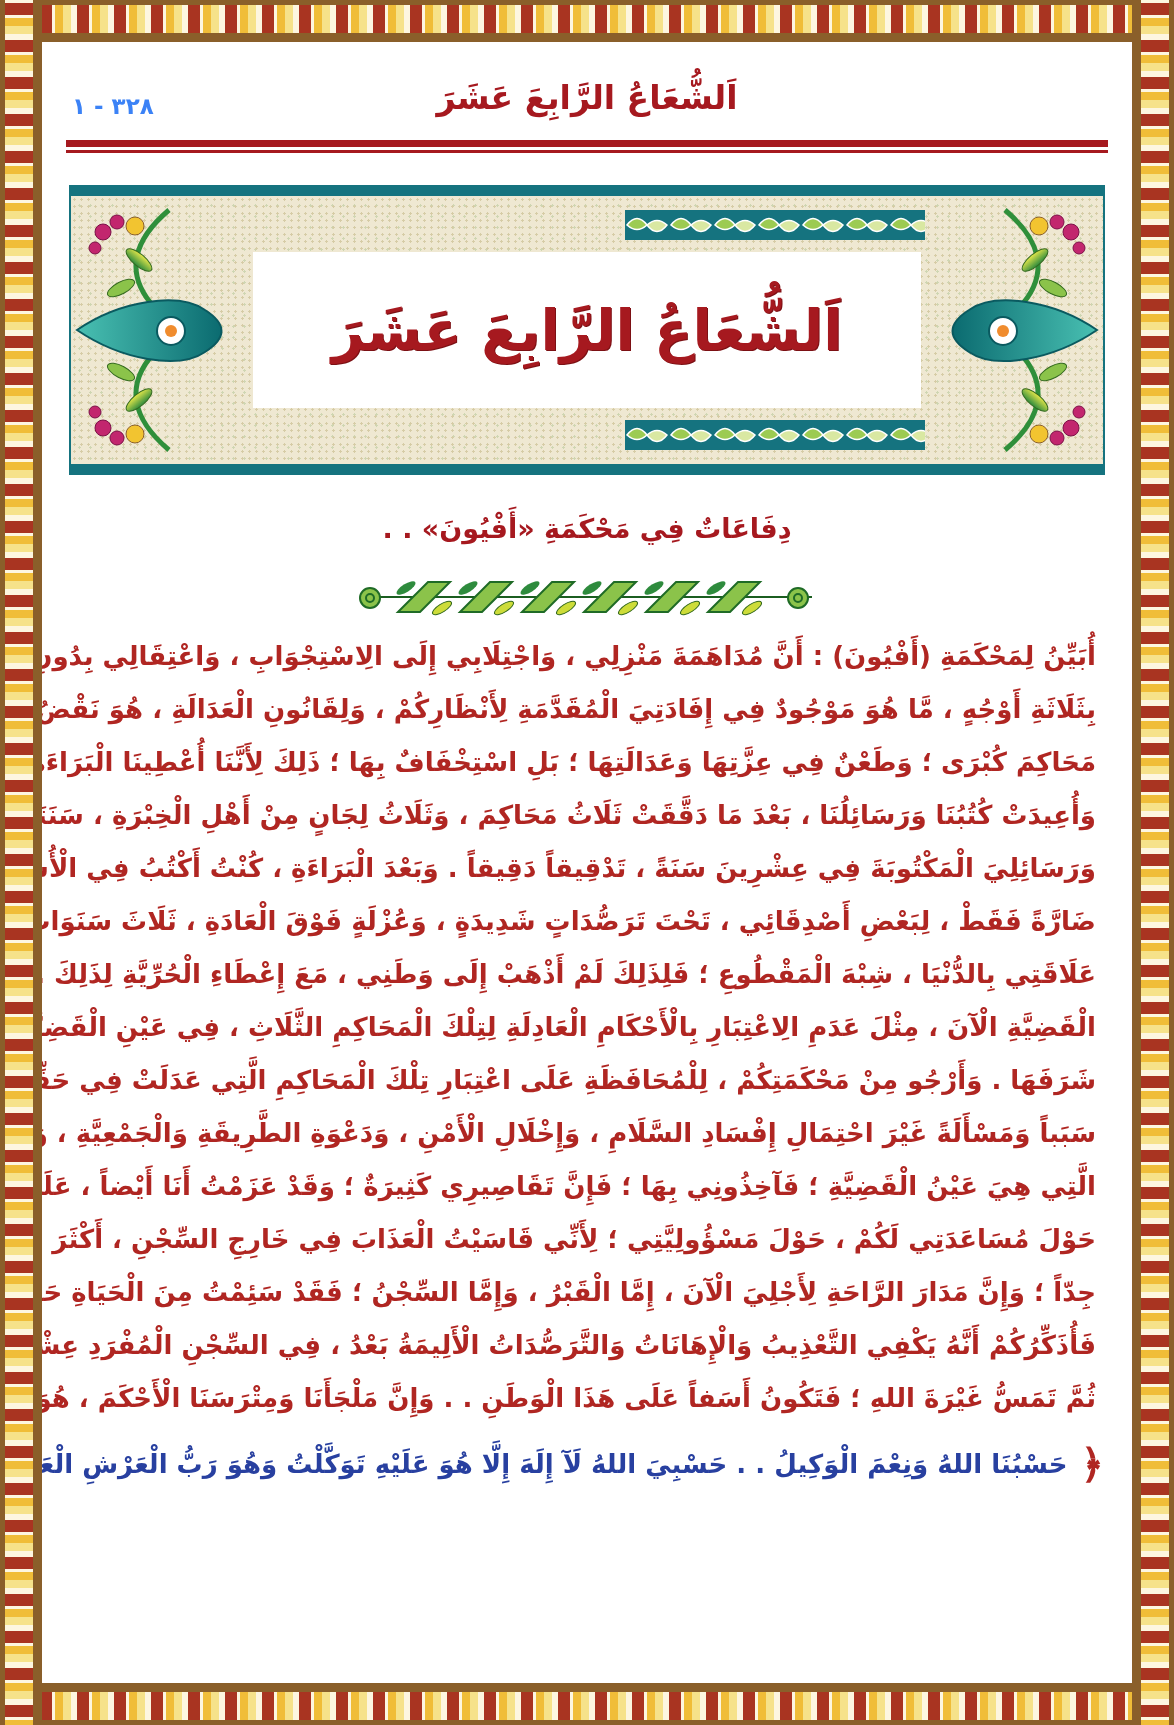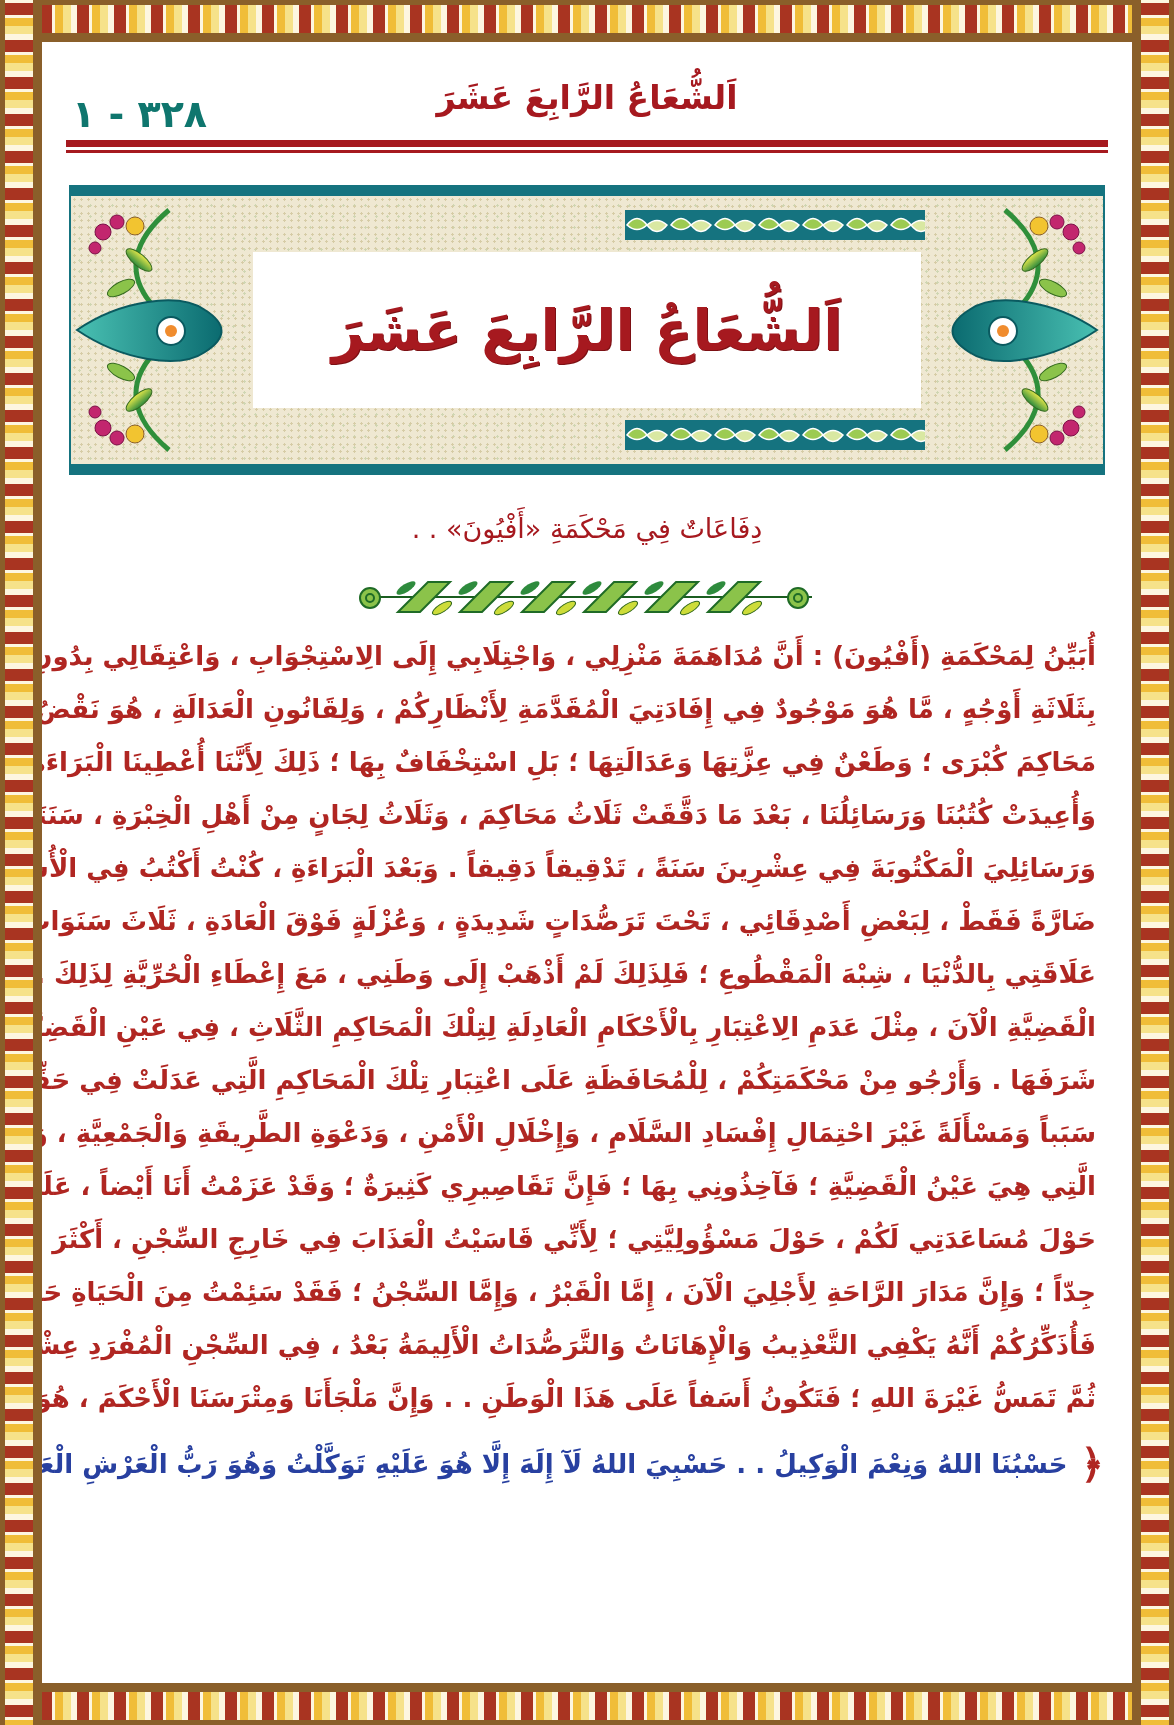--- a/index.html
+++ b/index.html
@@ -31,22 +31,22 @@
   .fr.right{ right:0; border-right:5px solid #8a5f2a; border-left:9px solid #8a5f2a; }
 
   .content{ position:absolute; inset:42px; padding:0 24px; z-index:1; }
 
   
   .header{ position:relative; margin-top:30px; height:52px; }
   .page-title{
     text-align:center; color:#a6191f; font-weight:bold; font-size:33px; line-height:52px;
   }
   .page-num{
-    position:absolute; left:6px; top:16px; color:#0f766e; font-weight:bold;
-    font-size:38px; line-height:52px; direction:rtl;
+    position:absolute; left:6px; top:8px; color:#3b82f6; font-weight:bold;
+    font-size:23px; line-height:52px; direction:rtl;
   }
   .rule{ margin-top:16px; }
   .rule .thick{ height:7px; background:#a6191f; }
   .rule .thin{ height:3px; background:#a6191f; margin-top:3px; }
 
   
   .banner{
     position:relative; margin:32px auto 0; width:1036px; height:290px;
     background-color:#efe8d2;
     background-image:
@@ -66,21 +66,21 @@
   .banner-title{
     color:#a6191f; font-weight:bold; font-size:56px; white-space:nowrap;
     text-shadow:1px 1px 0 #7c1014;
   }
   .floral{ position:absolute; top:4px; bottom:4px; width:176px; }
   .floral.fl{ left:2px; } .floral.fr2{ right:2px; transform:scaleX(-1); }
   .floral svg{ width:100%; height:100%; }
 
   
   .subtitle{
-    margin-top:38px; text-align:center; color:#a6191f; font-weight:normal; font-size:27px;
+    margin-top:38px; text-align:center; color:#a6191f; font-weight:bold; font-size:27px;
   }
   .divider{ margin:30px auto 0; display:block; width:470px; height:46px; }
   .section-heading{
     margin-top:12px; text-align:center; color:#a6191f; font-weight:bold; font-size:30px;
     line-height:52px;
   }
   .section-heading .orn{ font-size:46px; vertical-align:-6px; padding:0 6px; color:#9c1418; }
 
   
   .body-text{

